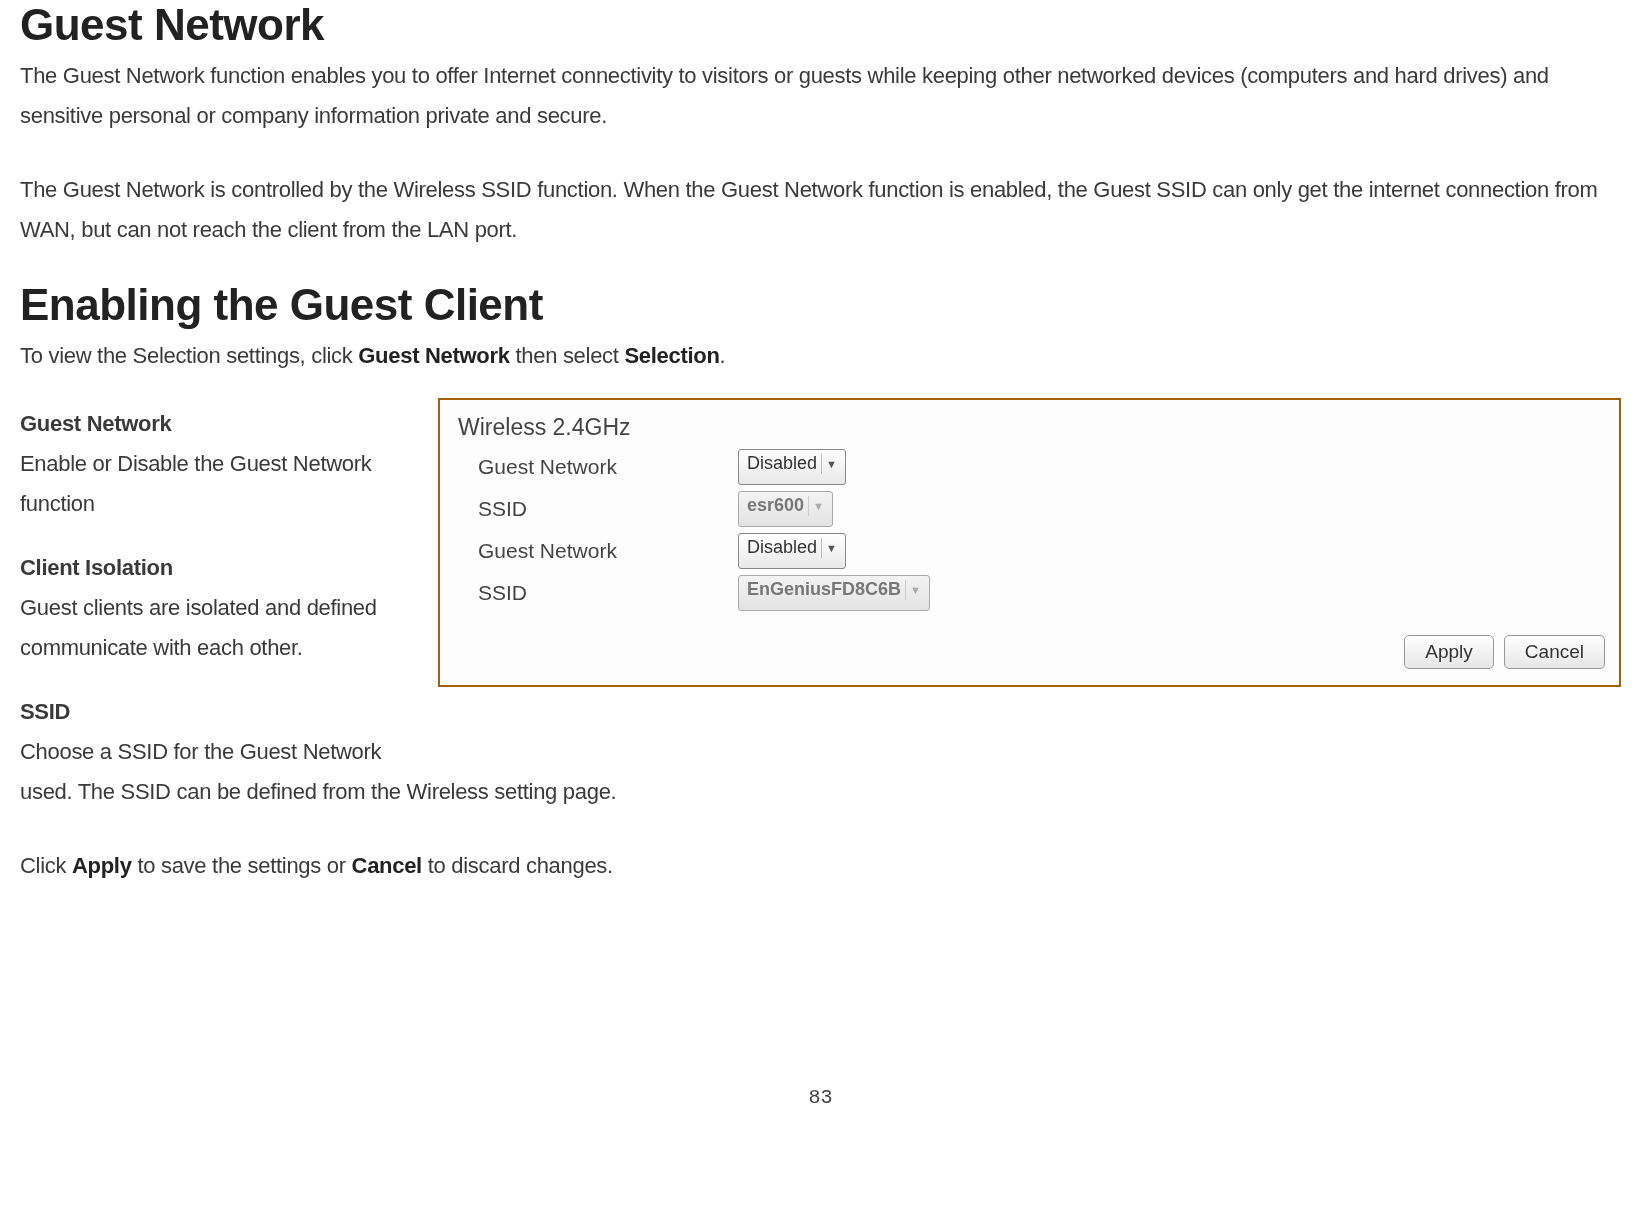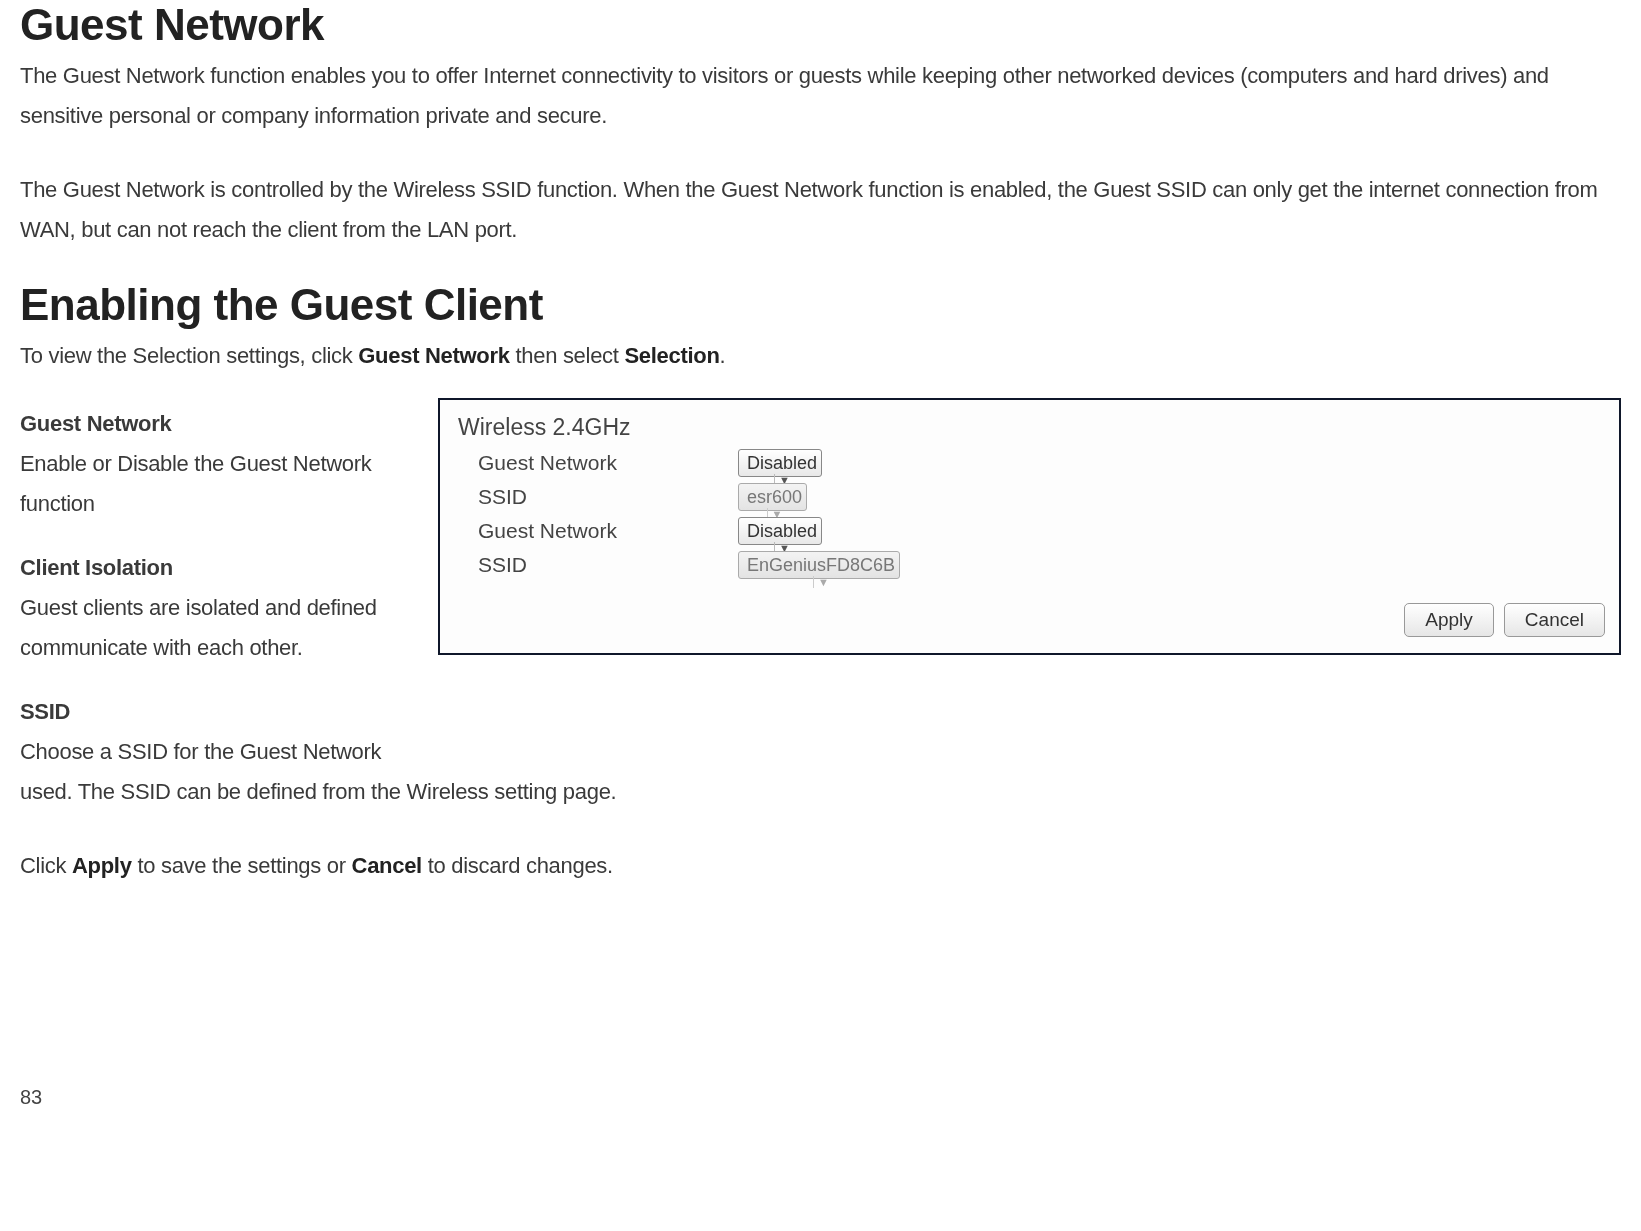--- a/index.html
+++ b/index.html
@@ -32,21 +32,21 @@
     align-items: flex-start;
     gap: 30px;
     margin-top: 4px;
   }
   .left-col {
     width: 388px;
     flex-shrink: 0;
   }
   .panel {
     flex: 1;
-    border: 2px solid #0f172a;
+    border: 2px solid #a16207;
     background: #fdfdfd;
     padding: 10px 14px 16px 14px;
     font-family: Arial, sans-serif;
     color: #333;
     margin-top: 18px;
   }
   .panel-section-title {
     font-size: 23px;
     color: #444;
     margin: 4px 0 8px 4px;
@@ -64,27 +64,27 @@
   }
   .select-box {
     display: inline-flex;
     align-items: center;
     border: 1px solid #888;
     border-radius: 3px;
     background: linear-gradient(#fff, #e8e8e8);
     font-size: 18px;
     color: #333;
     padding: 3px 4px 10px 8px;
-    height: 28px;
-    flex-direction: column;
+    height: 36px;
   }
   .select-box.disabled {
     background: linear-gradient(#f3f3f3, #e3e3e3);
     color: #777;
     border-color: #aaa;
+    font-weight: bold;
   }
   .select-arrow {
     display: inline-flex;
     align-items: center;
     justify-content: center;
     width: 20px;
     height: 20px;
     margin-left: 4px;
     border-left: 1px solid #bbb;
     color: #555;
@@ -100,24 +100,25 @@
   .btn {
     border: 1px solid #999;
     border-radius: 5px;
     background: linear-gradient(#ffffff, #e6e6e6);
     font-size: 19px;
     color: #333;
     padding: 5px 20px;
     cursor: pointer;
   }
   .page-num {
-    text-align: left;
+    text-align: center;
     font-size: 20px;
     color: #444;
     margin-top: 200px;
+    font-family: Liberation Mono, monospace;
   }
   .def-block { margin-top: 24px; }
 </style>
 </head>
 <body>
 
 <h1>Guest Network</h1>
 <p class="body">The Guest Network function enables you to offer Internet connectivity to visitors or guests while keeping other networked devices (computers and hard drives) and sensitive personal or company information private and secure.</p>
 <p class="body spaced">The Guest Network is controlled by the Wireless SSID function. When the Guest Network function is enabled, the Guest SSID can only get the internet connection from WAN, but can not reach the client from the LAN port.</p>
 

